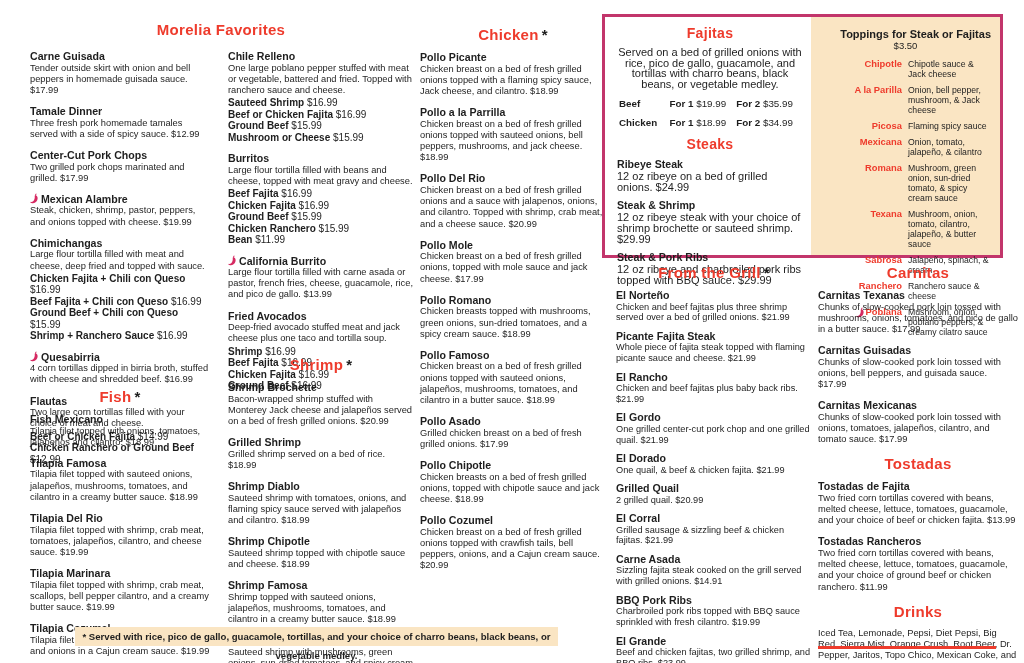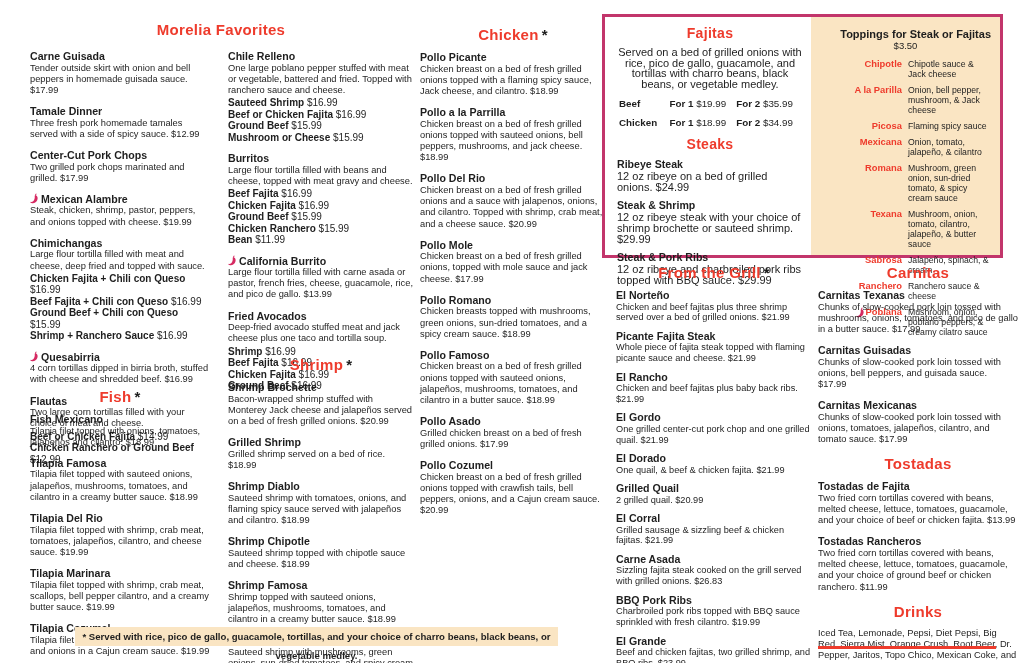--- a/index.html
+++ b/index.html
@@ -410,20 +410,26 @@
         </div>
 
 
         <div class="item">
           <div class="item-name">
             <span>Pollo Asado</span>
           </div>
           <div class="item-desc">Grilled chicken breast on a bed of fresh grilled onions. $17.99</div>
         </div>
 
+        <div class="item">
+          <div class="item-name">
+            <span>Pollo Chipotle</span>
+          </div>
+          <div class="item-desc">Chicken breasts on a bed of fresh grilled onions, topped with chipotle sauce and jack cheese. $18.99</div>
+        </div>
 
         <div class="item">
           <div class="item-name">
             <span>Pollo Cozumel</span>
           </div>
           <div class="item-desc">Chicken breast on a bed of fresh grilled onions topped with crawfish tails, bell peppers, onions, and a Cajun cream sauce. $20.99</div>
         </div>
       </div>
   </div>
 
@@ -610,21 +616,21 @@
           <div class="item-name">
             <span>El Corral</span>
           </div>
           <div class="item-desc">Grilled sausage &amp; sizzling beef &amp; chicken fajitas. $21.99</div>
         </div>
 
         <div class="item">
           <div class="item-name">
             <span>Carne Asada</span>
           </div>
-          <div class="item-desc">Sizzling fajita steak cooked on the grill served with grilled onions. $26.83</div>
+          <div class="item-desc">Sizzling fajita steak cooked on the grill served with grilled onions. $14.91</div>
         </div>
 
         <div class="item">
           <div class="item-name">
             <span>BBQ Pork Ribs</span>
           </div>
           <div class="item-desc">Charbroiled pork ribs topped with BBQ sauce sprinkled with fresh cilantro. $19.99</div>
         </div>
 
         <div class="item">

